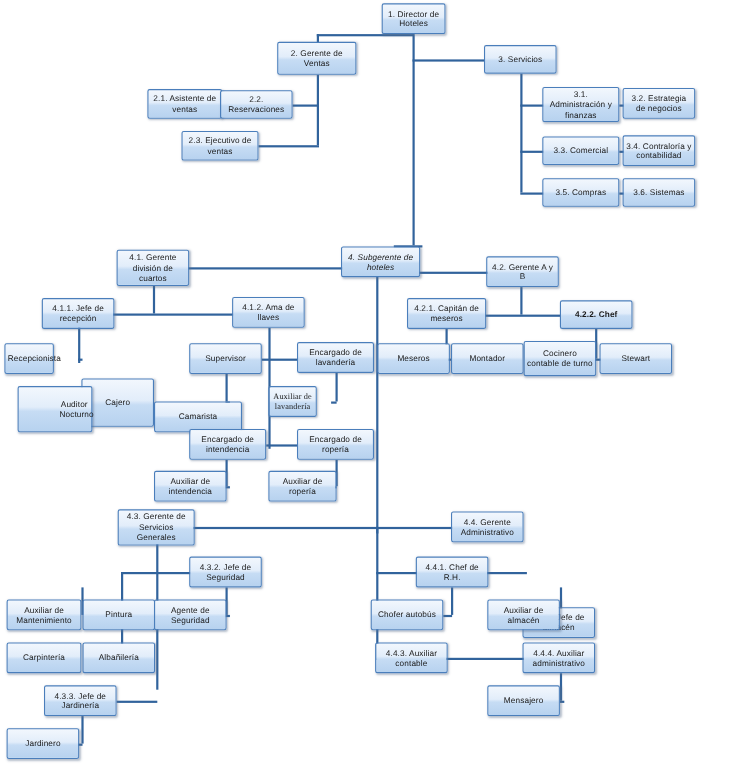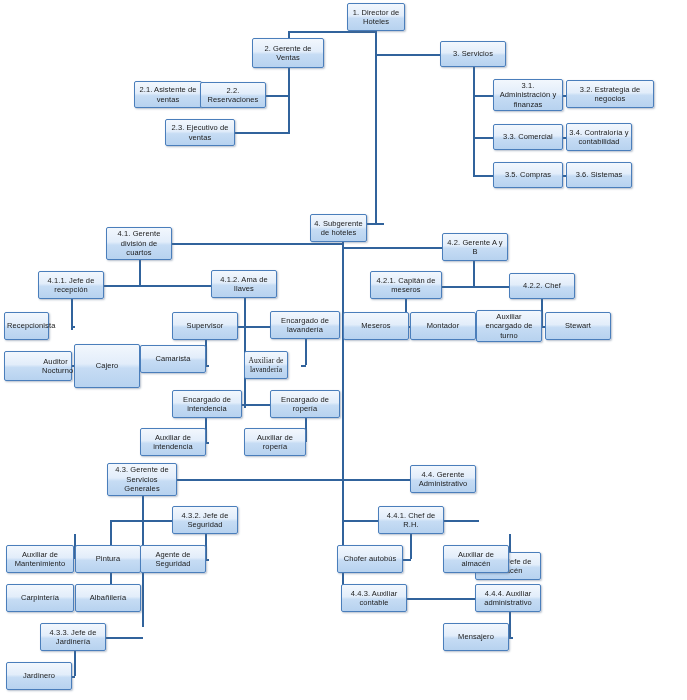--- a/index.html
+++ b/index.html
@@ -124,85 +124,85 @@
     </div>
     <div class="node" style="left: 200px; top: 82px; width: 66px; height: 26px;">
       <span>2.2. Reservaciones</span>
     </div>
     <div class="node" style="left: 165px; top: 119px; width: 70px; height: 27px;">
       <span>2.3. Ejecutivo de ventas</span>
     </div>
     <div class="node" style="left: 493px; top: 79px; width: 70px; height: 32px;">
       <span>3.1. Administración y finanzas</span>
     </div>
-    <div class="node" style="left: 566px; top: 80px; width: 88px; height: 28px;">
+    <div class="node" style="left: 566px; top: 80px; width: 66px; height: 28px;">
       <span>3.2. Estrategia de negocios</span>
     </div>
     <div class="node" style="left: 493px; top: 124px; width: 70px; height: 26px;">
       <span>3.3. Comercial</span>
     </div>
     <div class="node" style="left: 566px; top: 123px; width: 66px; height: 28px;">
       <span>3.4. Contraloría y contabilidad</span>
     </div>
     <div class="node" style="left: 493px; top: 162px; width: 70px; height: 26px;">
       <span>3.5. Compras</span>
     </div>
     <div class="node" style="left: 566px; top: 162px; width: 66px; height: 26px;">
       <span>3.6. Sistemas</span>
     </div>
-    <div class="node" style="left: 310px; top: 214px; width: 57px; height: 28px;">
+    <div class="node" style="left: 310px; top: 224px; width: 72px; height: 28px; font-style: italic;">
       <span>4. Subgerente de hoteles</span>
     </div>
     <div class="node" style="left: 106px; top: 227px; width: 66px; height: 33px;">
       <span>4.1. Gerente división de cuartos</span>
     </div>
     <div class="node" style="left: 442px; top: 233px; width: 66px; height: 28px;">
       <span>4.2. Gerente A y B</span>
     </div>
     <div class="node" style="left: 38px; top: 271px; width: 66px; height: 28px;">
       <span>4.1.1. Jefe de recepción</span>
     </div>
     <div class="node" style="left: 211px; top: 270px; width: 66px; height: 28px;">
       <span>4.1.2. Ama de llaves</span>
     </div>
     <div class="node" style="left: 370px; top: 271px; width: 72px; height: 28px;">
       <span>4.2.1. Capitán de meseros</span>
     </div>
-    <div class="node" style="left: 509px; top: 273px; width: 66px; height: 26px;">
+    <div class="node" style="left: 509px; top: 273px; width: 66px; height: 26px; font-weight: bold;">
       <span>4.2.2. Chef</span>
     </div>
     <div class="node" style="left: 4px; top: 312px; width: 45px; height: 28px;">
       <span>Recepcionista</span>
     </div>
     <div class="node" style="left: 74px; top: 312px; width: 66px; height: 44px; margin-top: 32px;">
       <span>Cajero</span>
     </div>
-    <div class="node" style="left: 4px; top: 351px; width: 68px; height: 30px; padding-left: 37px;">
+    <div class="node" style="left: 16px; top: 351px; width: 68px; height: 42px; padding-left: 37px;">
       <span>Auditor Nocturno</span>
     </div>
     <div class="node" style="left: 172px; top: 312px; width: 66px; height: 28px;">
       <span>Supervisor</span>
     </div>
     <div class="node" style="left: 270px; top: 311px; width: 70px; height: 28px;">
       <span>Encargado de lavandería</span>
     </div>
-    <div class="node" style="left: 140px; top: 345px; width: 66px; height: 28px;">
+    <div class="node" style="left: 140px; top: 365px; width: 80px; height: 28px;">
       <span>Camarista</span>
     </div>
     <div class="node" style="left: 244px; top: 351px; width: 44px; height: 28px; font-family: Liberation Serif, serif;">
       <span>Auxiliar de lavandería</span>
     </div>
     <div class="node" style="left: 343px; top: 312px; width: 66px; height: 28px;">
       <span>Meseros</span>
     </div>
     <div class="node" style="left: 410px; top: 312px; width: 66px; height: 28px;">
       <span>Montador</span>
     </div>
     <div class="node" style="left: 476px; top: 310px; width: 66px; height: 32px;">
-      <span>Auxiliar encargado de turno</span>
+      <span>Cocinero contable de turno</span>
     </div>
     <div class="node" style="left: 545px; top: 312px; width: 66px; height: 28px;">
       <span>Stewart</span>
     </div>
     <div class="node" style="left: 172px; top: 390px; width: 70px; height: 28px;">
       <span>Encargado de intendencia</span>
     </div>
     <div class="node" style="left: 270px; top: 390px; width: 70px; height: 28px;">
       <span>Encargado de ropería</span>
     </div>

